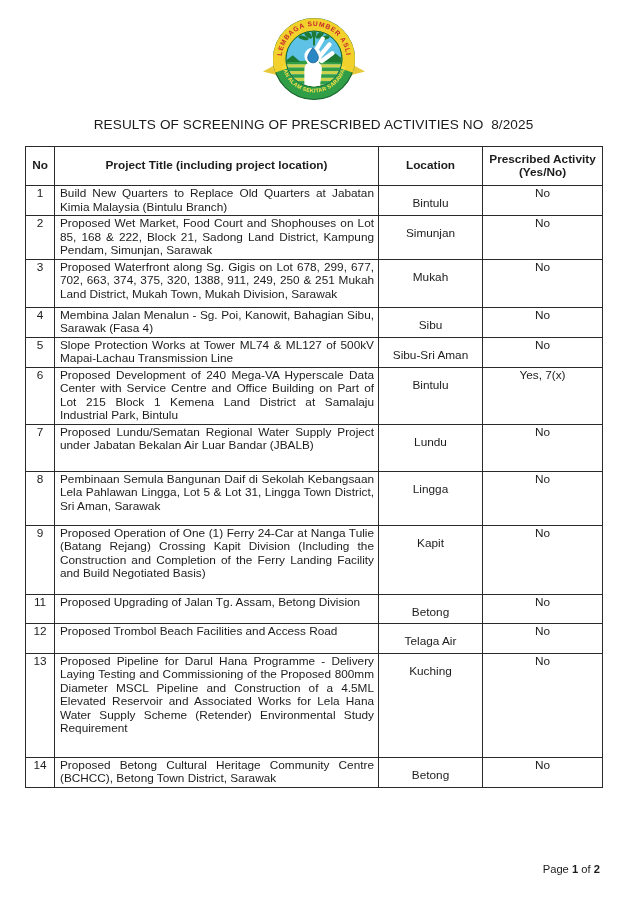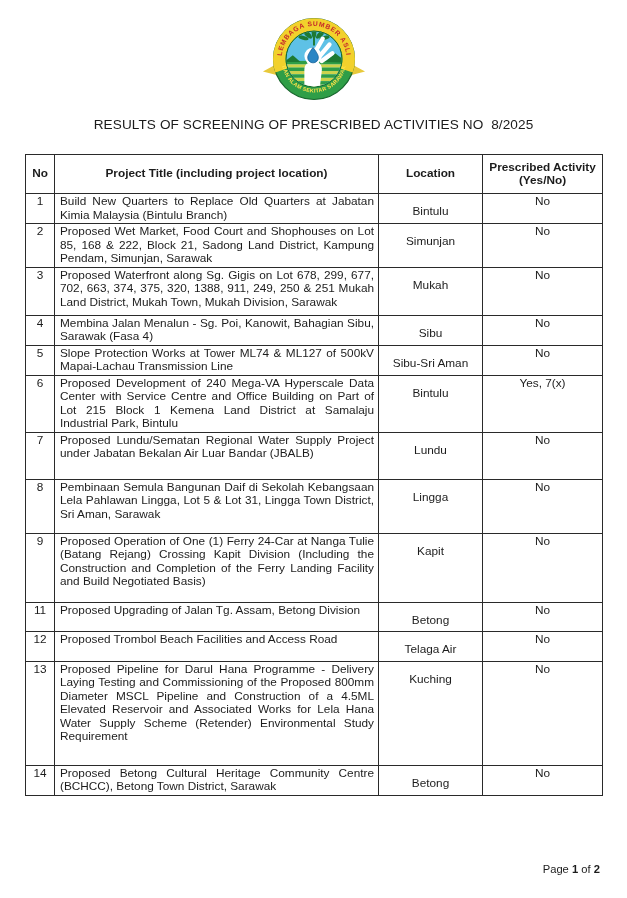--- a/index.html
+++ b/index.html
@@ -22,21 +22,21 @@
     color:#1c1c1c;
   }
   .intro{
     margin:21px 0 0 25px;
     width:562px;
     font-size:12.3px;
     line-height:15.3px;
     color:#1c1c1c;
   }
   table.results{
-    margin:22px 0 0 25px;
+    margin:14px 0 0 25px;
     width:577px;
     border-collapse:collapse;
     table-layout:fixed;
     font-size:11.8px;
     line-height:13.5px;
     color:#1c1c1c;
   }
   table.results th, table.results td{
     border:1px solid #2a2a2a;
     vertical-align:top;

